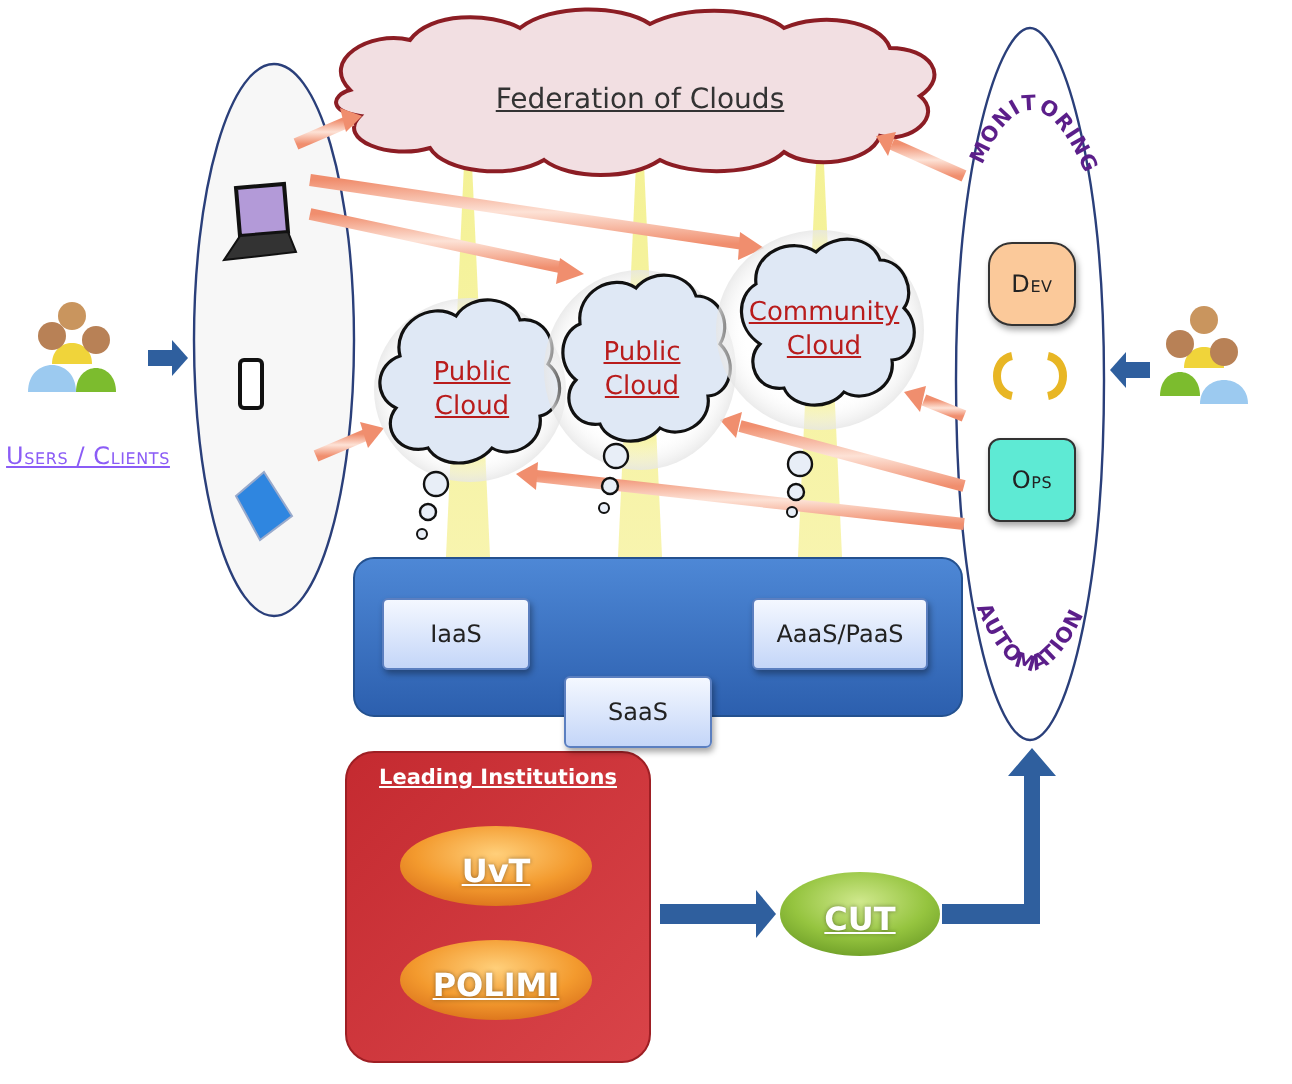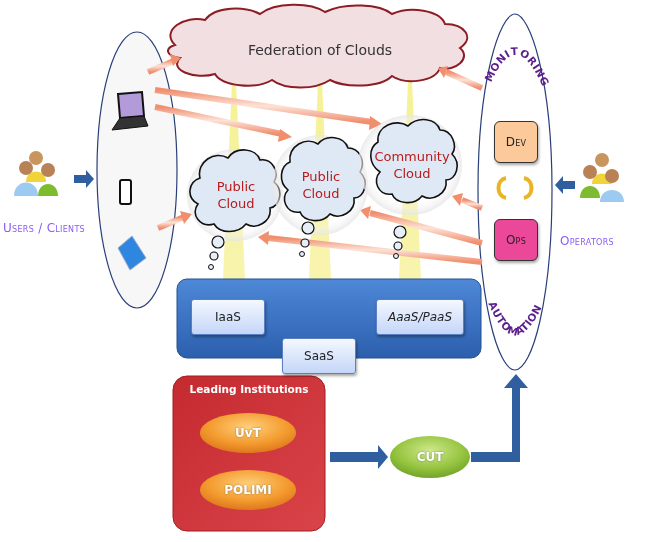--- a/index.html
+++ b/index.html
@@ -1,27 +1,27 @@
 <!DOCTYPE html>
 <html><head>
 <meta charset="utf-8">
 <style>
   html, body { margin: 0; padding: 0; background: #ffffff; }
   body { width: 646px; height: 542px; position: relative; overflow: hidden;
          font-family: "DejaVu Sans", sans-serif; }
   svg { position: absolute; left: 0; top: 0; }
-  .lbl { position: absolute; text-align: center; white-space: nowrap; }
+  .lbl { position: absolute; text-align: center; white-space: nowrap; text-decoration: underline; }
   .cloud-text { font-family: "DejaVu Sans", sans-serif; font-size: 13px; color: #b91c1c; line-height: 17px; }
   .fed-text { font-size: 14px; color: #333; }
   .sc { font-variant: small-caps; letter-spacing: 0.3px; }
   .user-lbl { font-family: "DejaVu Sans", sans-serif; font-size: 12px; color: #8b5cf6; line-height: 19px; }
   .svc { position: absolute; height: 34px; display: flex; align-items: center; justify-content: center;
          background: linear-gradient(#f4f8ff, #c4d6f8); border: 1px solid #5b7fc0; border-radius: 3px;
          box-shadow: 1px 2px 3px rgba(0,0,0,0.35); font-size: 12px; color: #222; }
-  .oval-lbl { font-size: 12px; font-weight: bold; color: #fff; text-shadow: 0 0 2px rgba(0,0,0,0.4); }
+  .oval-lbl { font-size: 16px; font-weight: bold; color: #fff; text-shadow: 0 0 2px rgba(0,0,0,0.4); }
   .devops-box { position: absolute; width: 42px; height: 40px; border: 1.5px solid #333; border-radius: 6px;
                 display: flex; align-items: center; justify-content: center; font-size: 12px; color: #222;
                 box-shadow: 1px 2px 3px rgba(0,0,0,0.35); }
 </style>
 </head>
 <body>
 
 <svg width="646" height="542" viewBox="0 0 646 542">
   <defs>
     <linearGradient id="gPanel" x1="0" y1="0" x2="0" y2="1">
@@ -204,26 +204,25 @@
   <div>Public</div>
   <div>Cloud</div>
 </div>
 <div class="lbl cloud-text" style="left:372px; top:148px; width:80px;">
   <div>Community</div>
   <div>Cloud</div>
 </div>
 
 <div class="svc" style="left:191px; top:299px; width:72px;">IaaS</div>
 <div class="svc" style="left:282px; top:294px; width:72px;margin-top:44px;">SaaS</div>
-<div class="svc" style="left:376px; top:299px; width:86px;font-style:italic;">AaaS/PaaS</div>
+<div class="svc" style="left:376px; top:299px; width:86px;">AaaS/PaaS</div>
 
 <div class="lbl" style="left:173px; top:383px; width:152px; font-size:10.5px; font-weight:bold; color:#fff;">Leading Institutions</div>
 <div class="lbl oval-lbl" style="left:200px; top:426px; width:96px;">UvT</div>
 <div class="lbl oval-lbl" style="left:200px; top:483px; width:96px;">POLIMI</div>
 <div class="lbl oval-lbl" style="left:390px; top:450px; width:80px;">CUT</div>
 
-<div class="devops-box sc" style="left:494px; top:121px; background:#fbc99a;">Dev</div>
-<div class="devops-box sc" style="left:494px; top:219px; background:#ec4899;">Ops</div>
+<div class="devops-box sc" style="left:494px; top:121px; background:#fbc99a;border-radius:12px;">Dev</div>
+<div class="devops-box sc" style="left:494px; top:219px; background:#5eead4;">Ops</div>
 
 <div class="lbl user-lbl sc" style="left:0px; top:219px; width:88px;">Users / Clients</div>
 <div class="lbl user-lbl sc" style="left:560px; top:232px; width:86px; text-align:left;">
-  <div>Operators</div>
 </div>
 
 </body></html>

